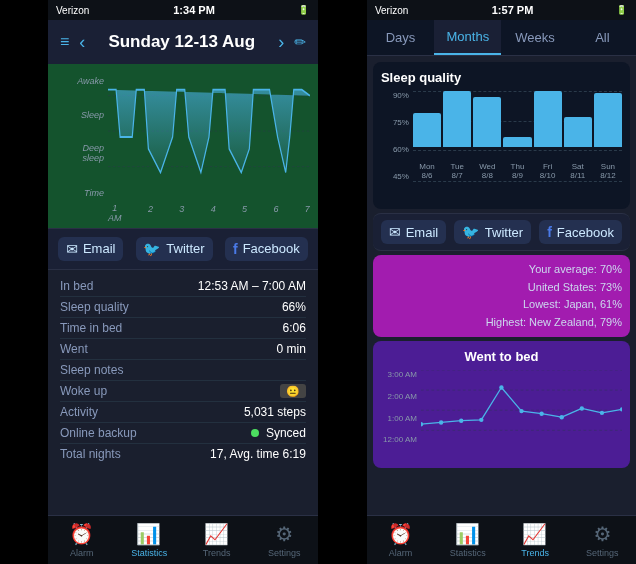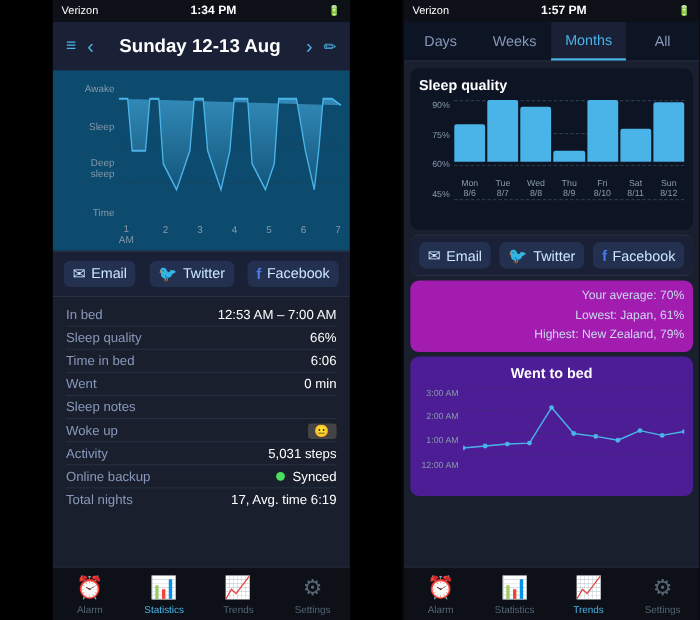--- a/index.html
+++ b/index.html
@@ -51,23 +51,24 @@
       align-items: center;
       justify-content: space-between;
       padding: 0 12px;
       flex-shrink: 0;
     }
     .left-header .nav-icon { font-size: 18px; color: #4ab4e8; cursor: pointer; }
     .left-header .title { font-size: 17px; font-weight: 600; color: #fff; }
 
     
     .sleep-chart-area {
-      background: #0c4a6e;
+      background: #14532d;
       padding: 8px 8px 4px 8px;
       flex-shrink: 0;
+      font-style: italic;
     }
     .chart-container {
       position: relative;
       height: 130px;
     }
     .chart-y-axis {
       position: absolute;
       left: 0;
       top: 0;
       height: 100%;
@@ -508,25 +509,25 @@
   <div class="status-bar">
     <span>Verizon</span>
     <span class="time">1:57 PM</span>
     <span class="status-icons">🔋</span>
   </div>
 
   <div class="right-tabs">
     <button class="tab-btn">
       <span>Days</span>
     </button>
+    <button class="tab-btn active">
+      <span>Months</span>
+    </button>
     <button class="tab-btn">
       <span>Weeks</span>
-    </button>
-    <button class="tab-btn active">
-      <span>Months</span>
     </button>
     <button class="tab-btn">
       <span>All</span>
     </button>
   </div>
 
   <div class="right-content">
 
     <div class="section">
       <div class="section-title">Sleep quality</div>
@@ -590,20 +591,21 @@
         <span>Twitter</span>
       </button>
       <button class="share-btn">
         <span class="btn-icon" style="color:#4a7ae8;font-weight:bold;">f</span>
         <span>Facebook</span>
       </button>
     </div>
 
     <div class="averages-section" id="averages-section">
     <div class="avg-line">Your average: 70%</div>
+        <div class="avg-line">United States: 73%</div>
         <div class="avg-line">Lowest: Japan, 61%</div>
         <div class="avg-line">Highest: New Zealand, 79%</div>
       </div>
 
     <div class="went-bed-section">
       <div class="section-title">Went to bed</div>
       <div class="line-chart-area">
         <div class="line-chart-y">
           <span class="line-chart-y-label">3:00 AM</span>
           <span class="line-chart-y-label">2:00 AM</span>

